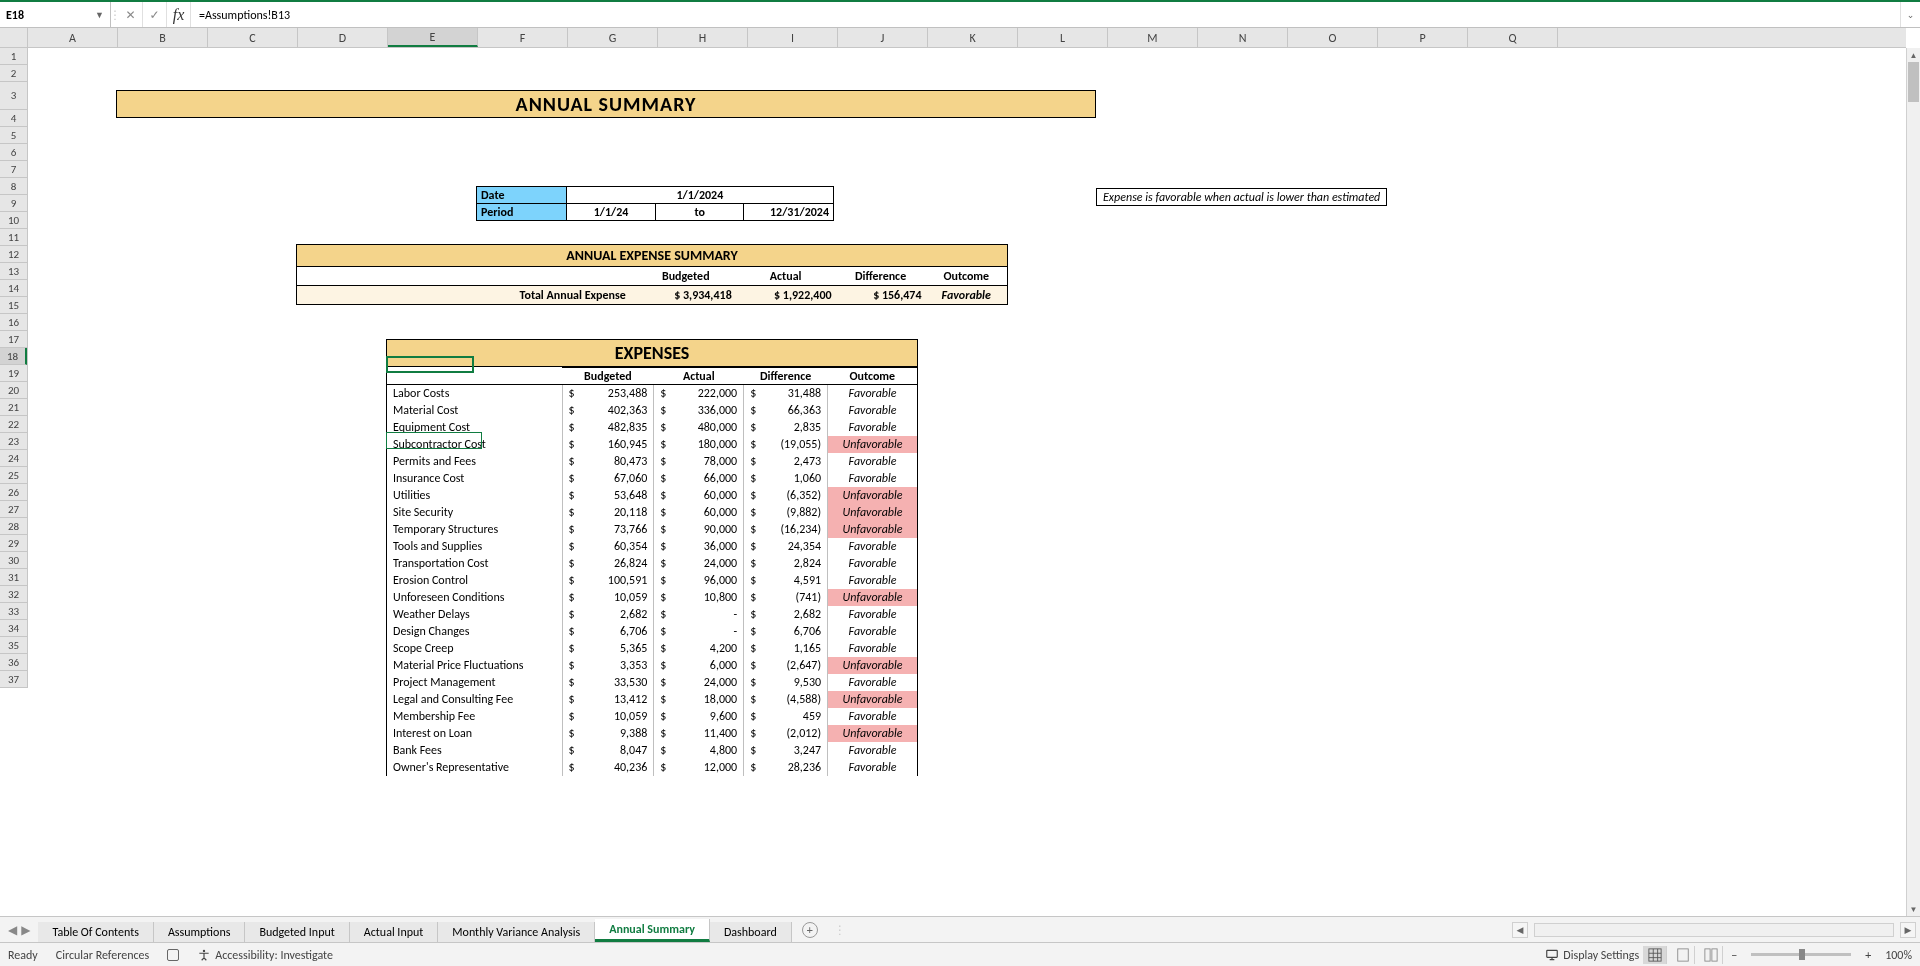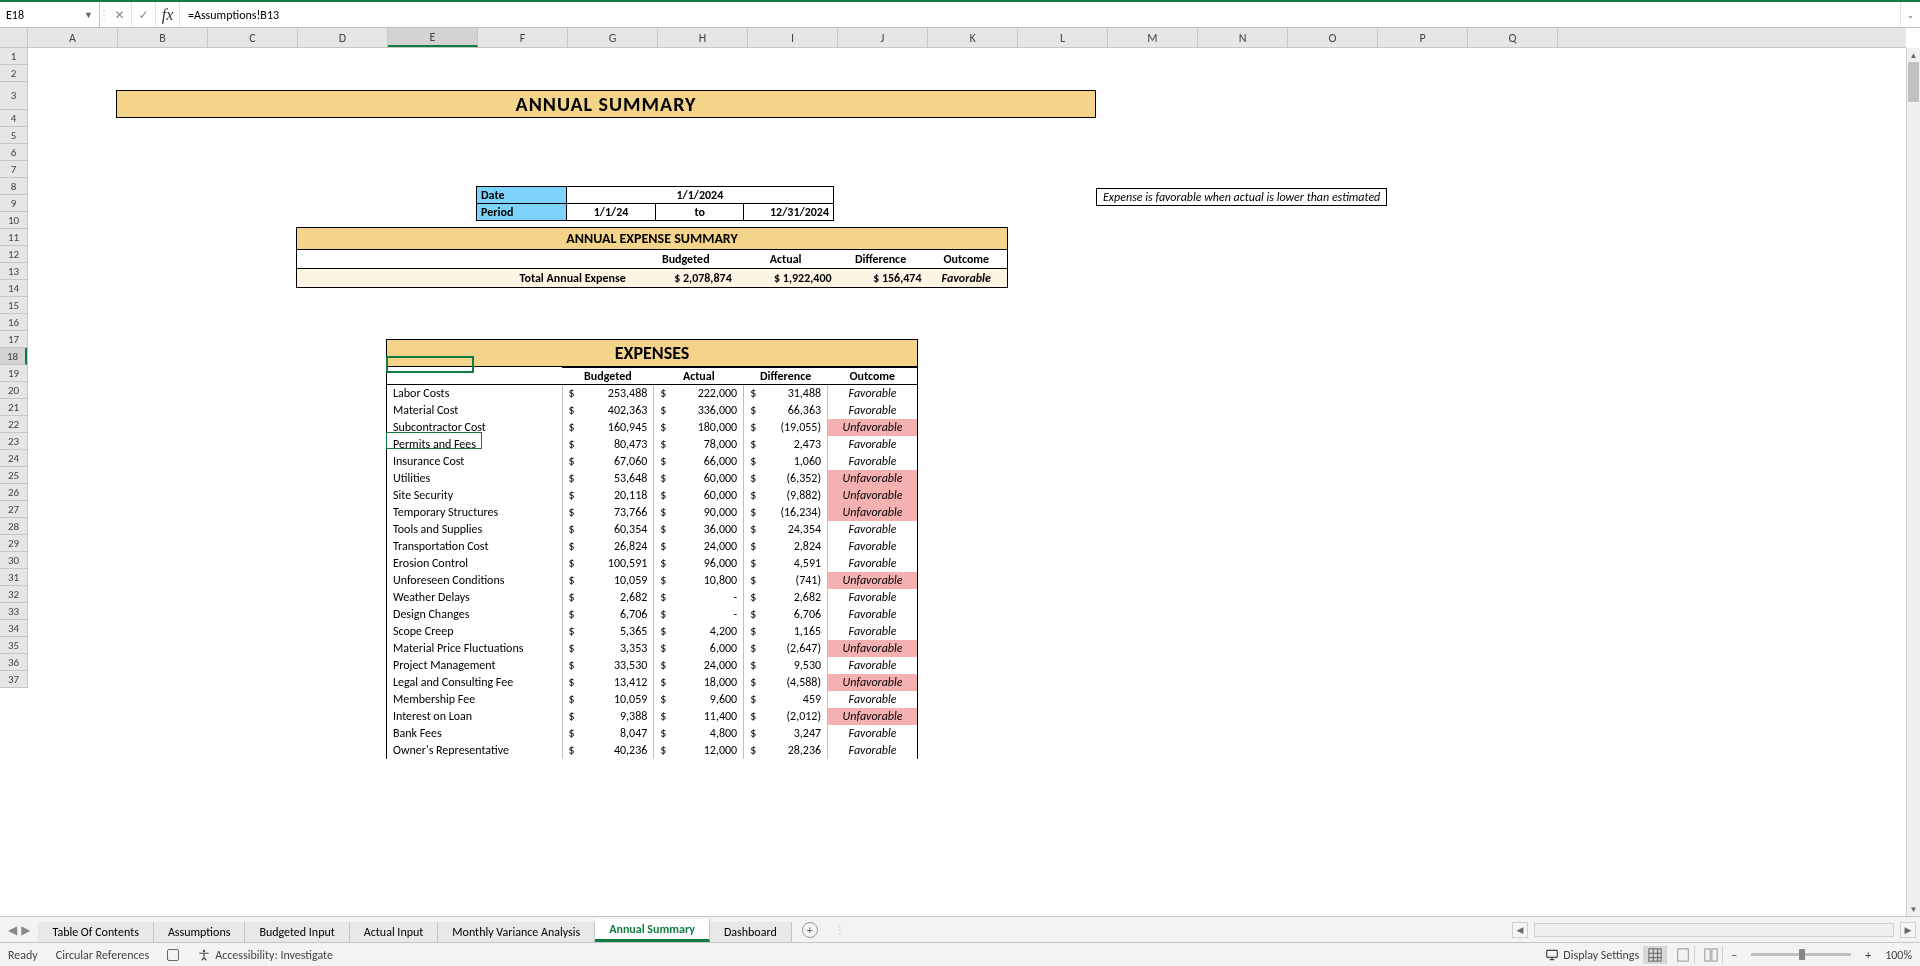--- a/index.html
+++ b/index.html
@@ -3,21 +3,21 @@
 <meta charset="utf-8">
 <style>
 * { margin: 0; padding: 0; box-sizing: border-box; }
 body { font-family: Calibri, "Segoe UI", Arial, sans-serif; font-size: 13px; background: #fff; overflow: hidden; user-select: none; }
 
 
 .top-accent { height: 2px; background: #107c41; }
 
 
 .formula-bar { display: flex; align-items: center; height: 26px; border-bottom: 1px solid #c0c0c0; background: #fff; font-size: 12px; }
-.name-box { width: 100px; border-right: 1px solid #c0c0c0; padding: 0 6px; display: flex; align-items: center; justify-content: space-between; height: 100%; }
+.name-box { width: 111px; border-right: 1px solid #c0c0c0; padding: 0 6px; display: flex; align-items: center; justify-content: space-between; height: 100%; font-weight: bold; }
 .name-box-arrow { font-size: 9px; color: #666; }
 .fb-btn { width: 24px; height: 100%; display: flex; align-items: center; justify-content: center; border-right: 1px solid #e0e0e0; color: #888; }
 .fb-btn.fx { font-style: italic; font-family: "Times New Roman", serif; color: #333; font-size: 16px; }
 .fb-vsep { width: 8px; height: 100%; display: flex; align-items: center; justify-content: center; color: #ccc; }
 .formula-input { flex: 1; padding: 0 8px; display: flex; align-items: center; height: 100%; }
 .formula-expand { width: 20px; display: flex; align-items: center; justify-content: center; color: #666; font-size: 9px; border-left: 1px solid #e0e0e0; height: 100%; }
 
 
 .grid-container { position: relative; height: calc(100vh - 2px - 26px - 26px - 24px); overflow: hidden; background: #fff; }
 
@@ -42,21 +42,21 @@
 
 .title-banner { position: absolute; left: 88px; top: 42px; width: 980px; height: 28px; background: #f4d48b; border: 1.5px solid #000; display: flex; align-items: center; justify-content: center; font-weight: 700; font-size: 20px; letter-spacing: 1px; }
 
 .date-box { position: absolute; left: 448px; top: 138px; width: 358px; }
 .date-box table { border-collapse: collapse; width: 100%; }
 .date-box td { border: 1px solid #000; padding: 1px 4px; font-size: 12px; height: 17px; }
 .date-box .lbl { background: #7dd3fc; font-weight: 700; width: 90px; }
 
 .note { position: absolute; left: 1068px; top: 140px; border: 1px solid #000; padding: 1px 6px; font-style: italic; font-size: 12px; }
 
-.summary-box { position: absolute; left: 268px; top: 179px; width: 712px; }
+.summary-box { position: absolute; left: 268px; top: 196px; width: 712px; }
 .summary-head { background: #f4d48b; border: 1.5px solid #000; border-bottom: none; text-align: center; font-weight: 700; padding: 2px; font-size: 14px; }
 .summary-table { width: 100%; border-collapse: collapse; }
 .summary-table th { background: #fff; font-weight: 700; font-size: 12px; border-top: 1.5px solid #000; border-bottom: 1px solid #000; padding: 2px 4px; }
 .summary-table th:first-child { border-left: 1.5px solid #000; }
 .summary-table th:last-child { border-right: 1.5px solid #000; }
 .summary-table td { background: #fdf4e3; font-weight: 700; font-size: 12px; border-bottom: 1.5px solid #000; padding: 2px 4px; }
 .summary-table td:first-child { border-left: 1.5px solid #000; }
 .summary-table td:last-child { border-right: 1.5px solid #000; font-style: italic; text-align: center; }
 .summary-table .label-cell { text-align: right; padding-right: 10px; }
 
@@ -222,21 +222,21 @@
           <tbody>
               <tr>
             <th style="width:340px"></th>
             <th style="width:100px">Budgeted</th>
             <th style="width:100px">Actual</th>
             <th style="width:90px">Difference</th>
             <th style="width:82px">Outcome</th>
           </tr>
           <tr>
             <td class="label-cell">Total Annual Expense</td>
-            <td style="text-align:right">$  2,078,874</td>
+            <td style="text-align:right">$  3,934,418</td>
             <td style="text-align:right">$  1,922,400</td>
             <td style="text-align:right">$     156,474</td>
             <td>Favorable</td>
           </tr>
         </tbody>
           </table>
       </div>
 
       <div class="expenses-box">
         <div class="exp-head">EXPENSES</div>
@@ -284,20 +284,42 @@
                 <td>
                   <div class="cur">
                     <span>$</span>
                     <span>336,000</span>
                   </div>
                 </td>
                 <td>
                   <div class="cur">
                     <span>$</span>
                     <span>66,363</span>
+                  </div>
+                </td>
+                <td>Favorable</td>
+              </tr>
+              <tr>
+                <td>Equipment Cost</td>
+                <td>
+                  <div class="cur">
+                    <span>$</span>
+                    <span>482,835</span>
+                  </div>
+                </td>
+                <td>
+                  <div class="cur">
+                    <span>$</span>
+                    <span>480,000</span>
+                  </div>
+                </td>
+                <td>
+                  <div class="cur">
+                    <span>$</span>
+                    <span>2,835</span>
                   </div>
                 </td>
                 <td>Favorable</td>
               </tr>
               <tr>
                 <td>Subcontractor Cost</td>
                 <td>
                   <div class="cur">
                     <span>$</span>
                     <span>160,945</span>

